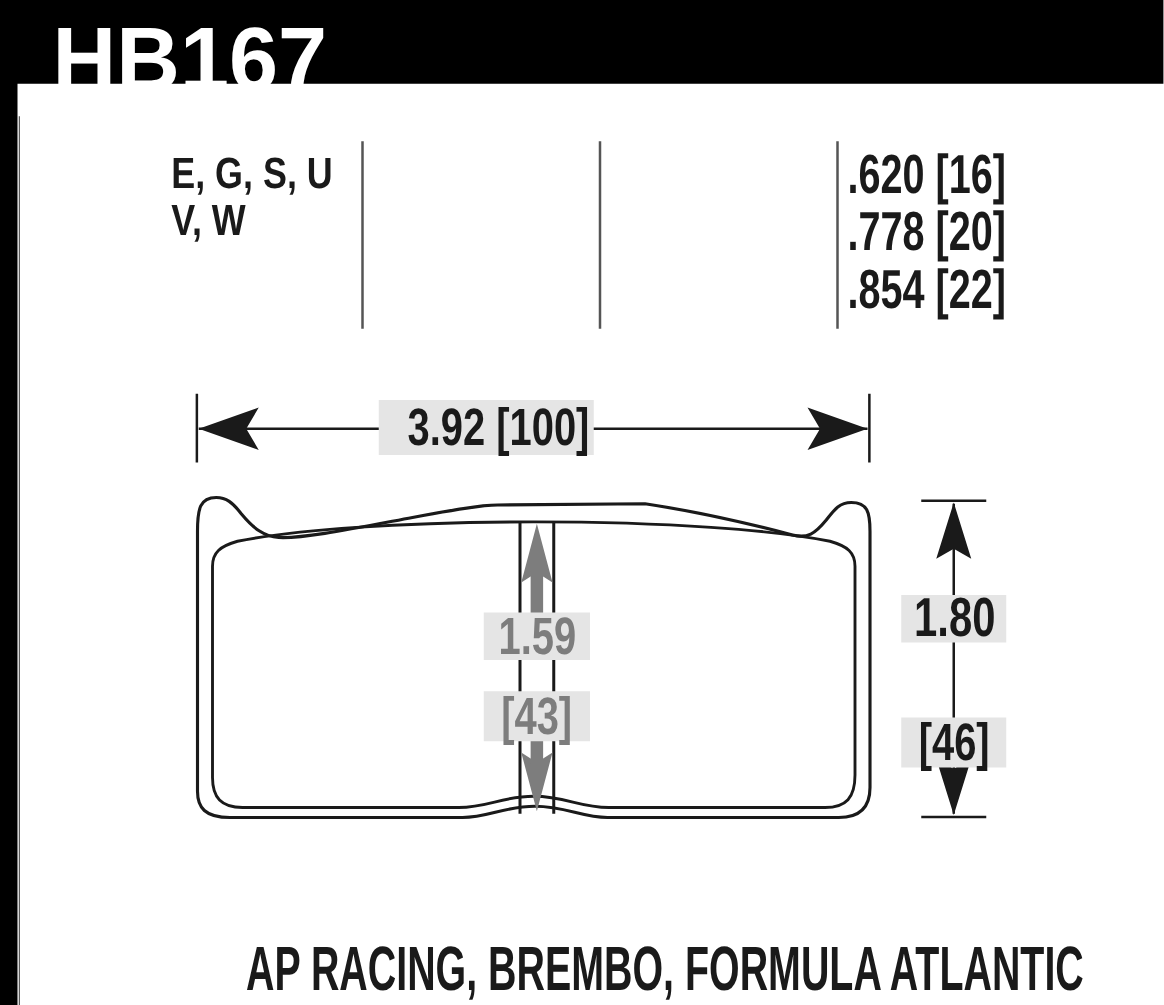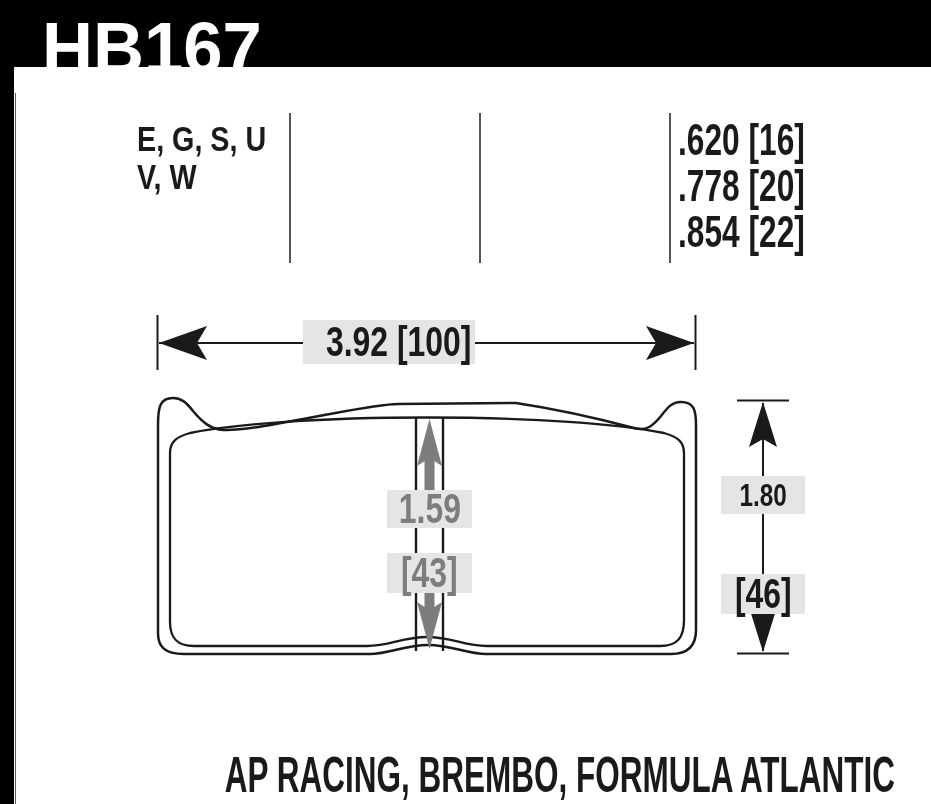--- a/index.html
+++ b/index.html
@@ -36,29 +36,29 @@
   
   .drawing{position:absolute;left:0;top:0;width:931px;height:804px;}
 
   
   .dim-label{
     position:absolute;background:#e5e5e5;text-align:center;font-weight:700;
     color:#1a1a1a;white-space:nowrap;
   }
   .dim-label span{display:inline-block;transform:scaleX(0.76);transform-origin:center center;}
   .lbl-width{left:303px;top:320px;width:172px;height:44px;font-size:42px;line-height:44px;}
-  .lbl-h-in{left:721px;top:476px;width:84px;height:38px;font-size:32px;line-height:38px;}
+  .lbl-h-in{left:721px;top:476px;width:84px;height:38px;font-size:44px;line-height:38px;}
   .lbl-h-mm{left:721px;top:530px;width:84px;height:40px;font-size:42px;line-height:40px;margin-top:44px;}
   .lbl-c-in{left:387px;top:490px;width:85px;height:38px;font-size:42px;line-height:38px;color:#7d7d7d;}
   .lbl-c-mm{left:387px;top:529px;width:85px;height:40px;font-size:42px;line-height:40px;color:#7d7d7d;margin-top:24px;}
 
   
   .applications{
     position:absolute;left:0;top:750px;width:743px;text-align:center;
-    font-weight:700;font-size:50px;line-height:50px;color:#1a1a1a;margin-left:28px;
+    font-weight:700;font-size:50px;line-height:50px;color:#1a1a1a;
   }
   .applications span{display:inline-block;transform:scaleX(0.63);transform-origin:center center;white-space:nowrap;}
 </style>
 </head>
 <body>
 
 <div class="page">
 
   <div class="header-bar">
     <div class="part-number">HB167</div>

